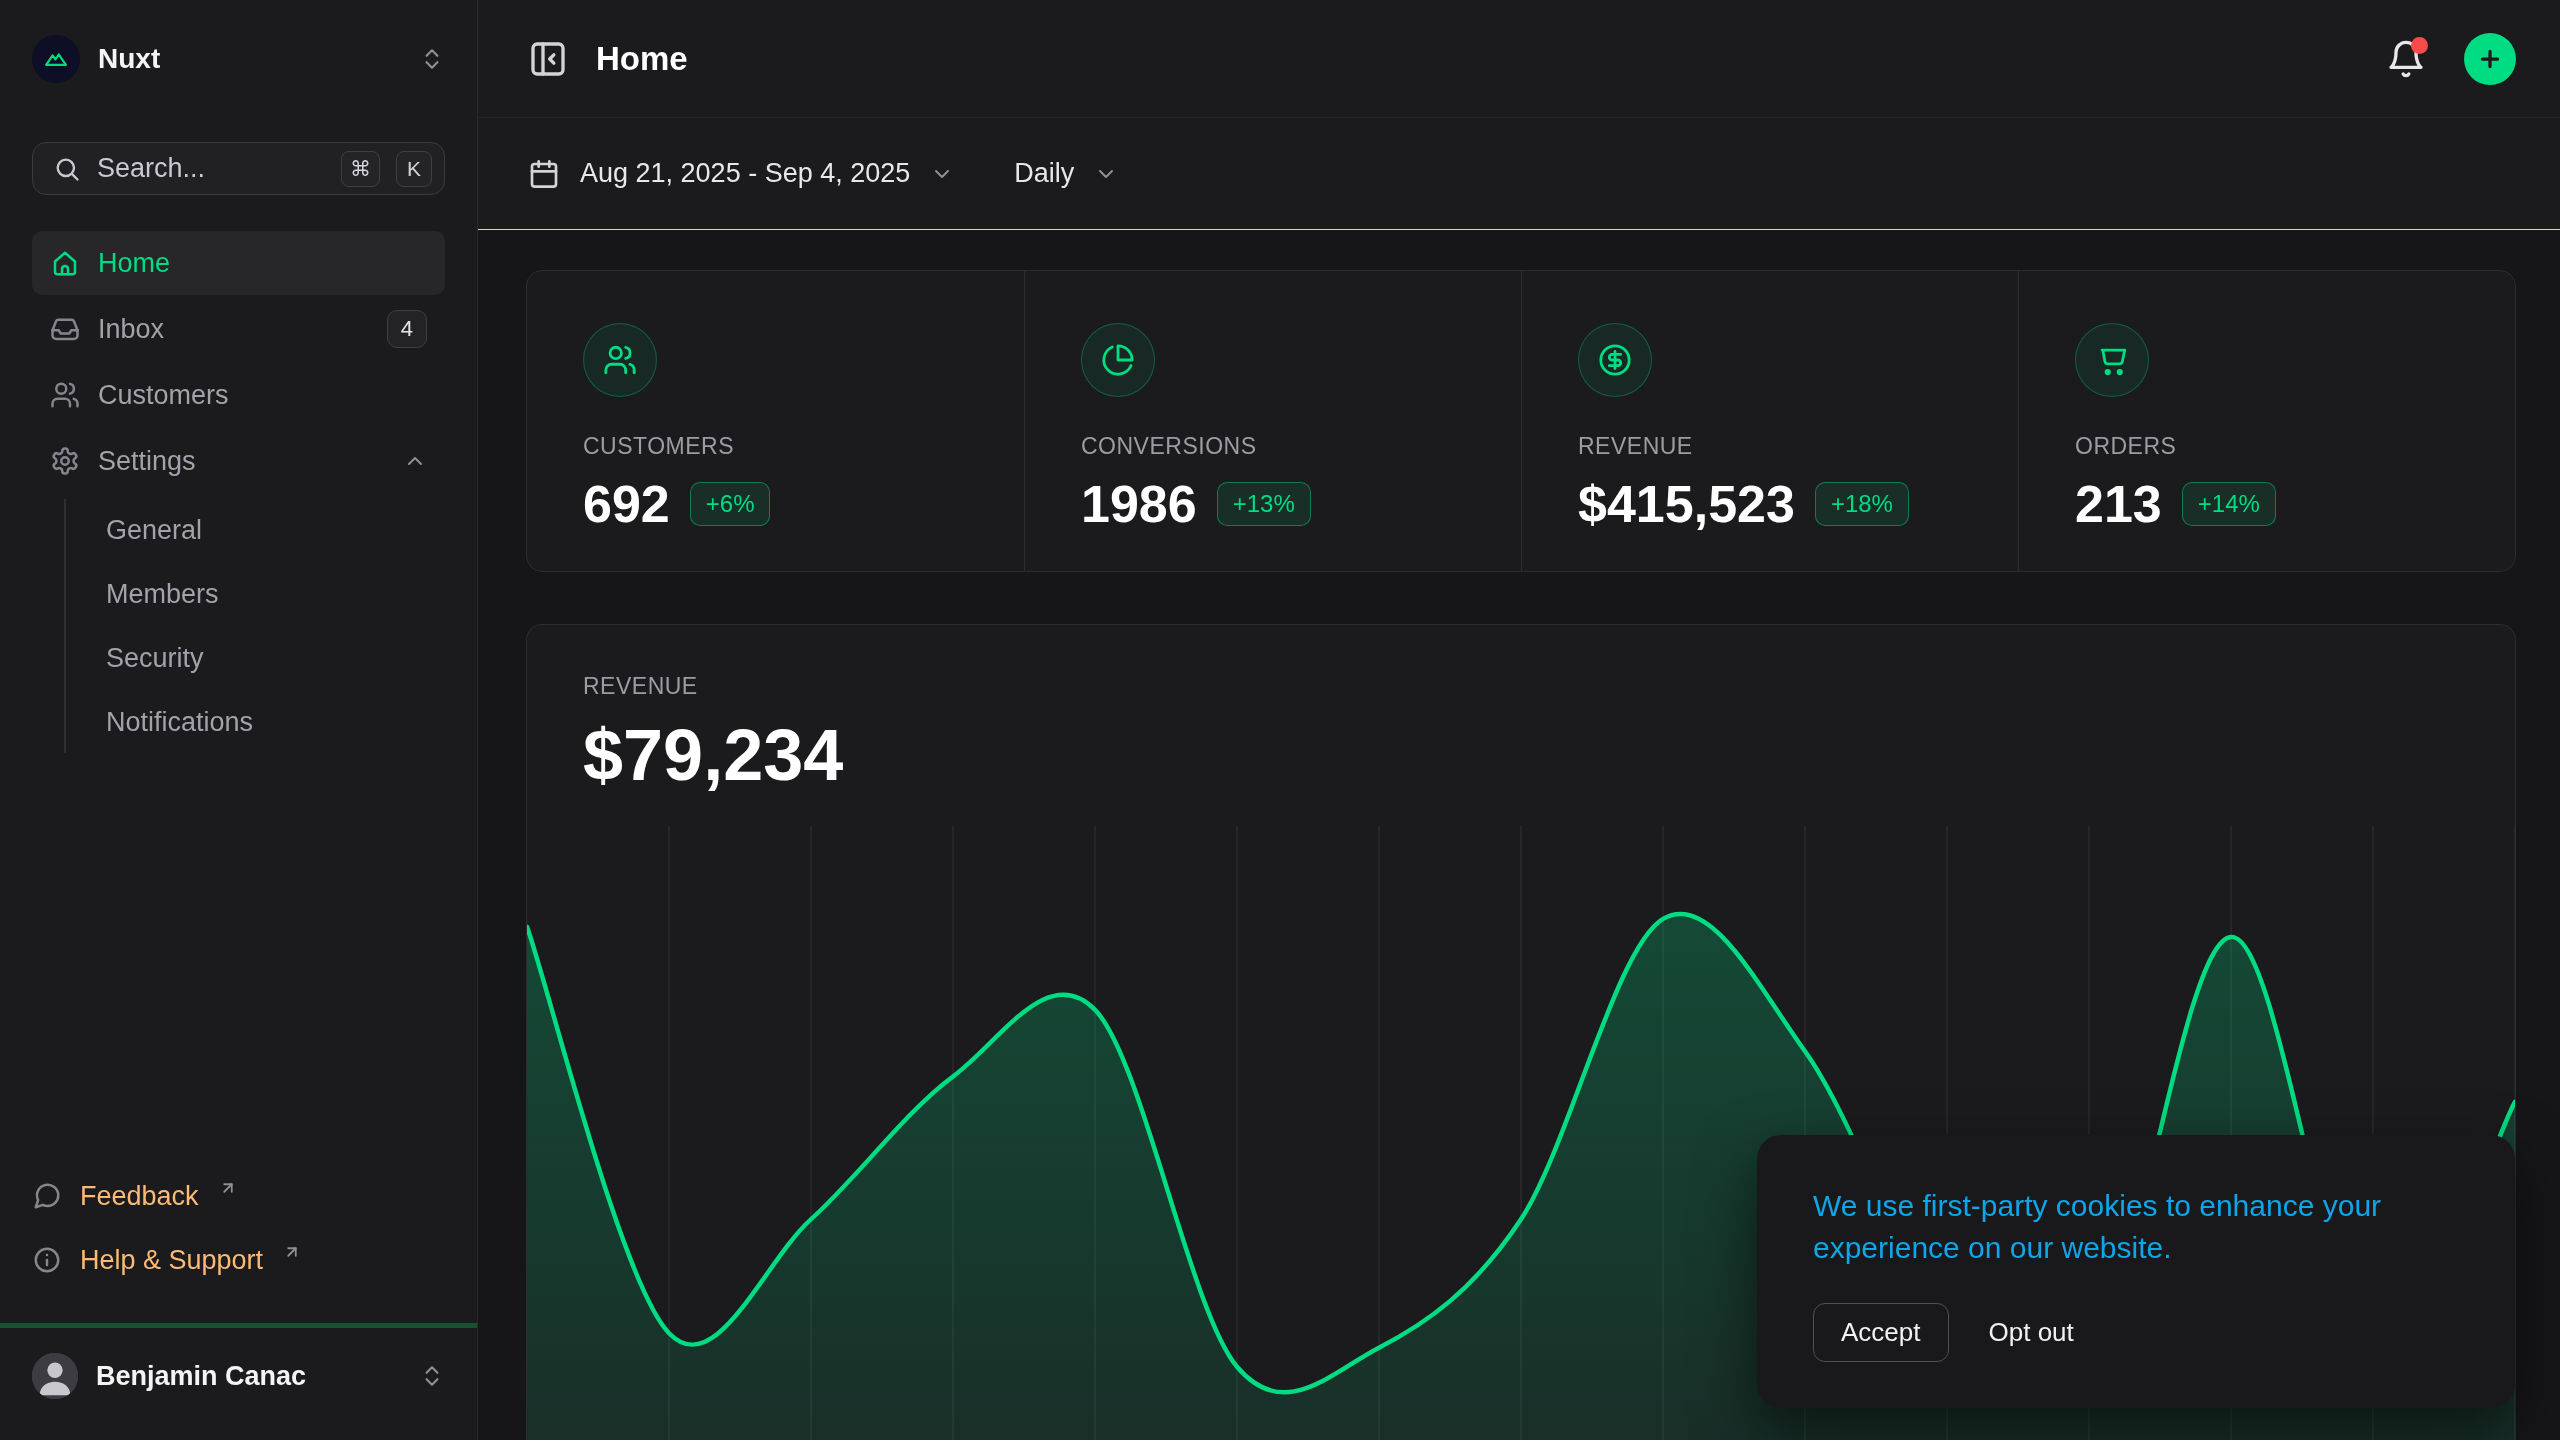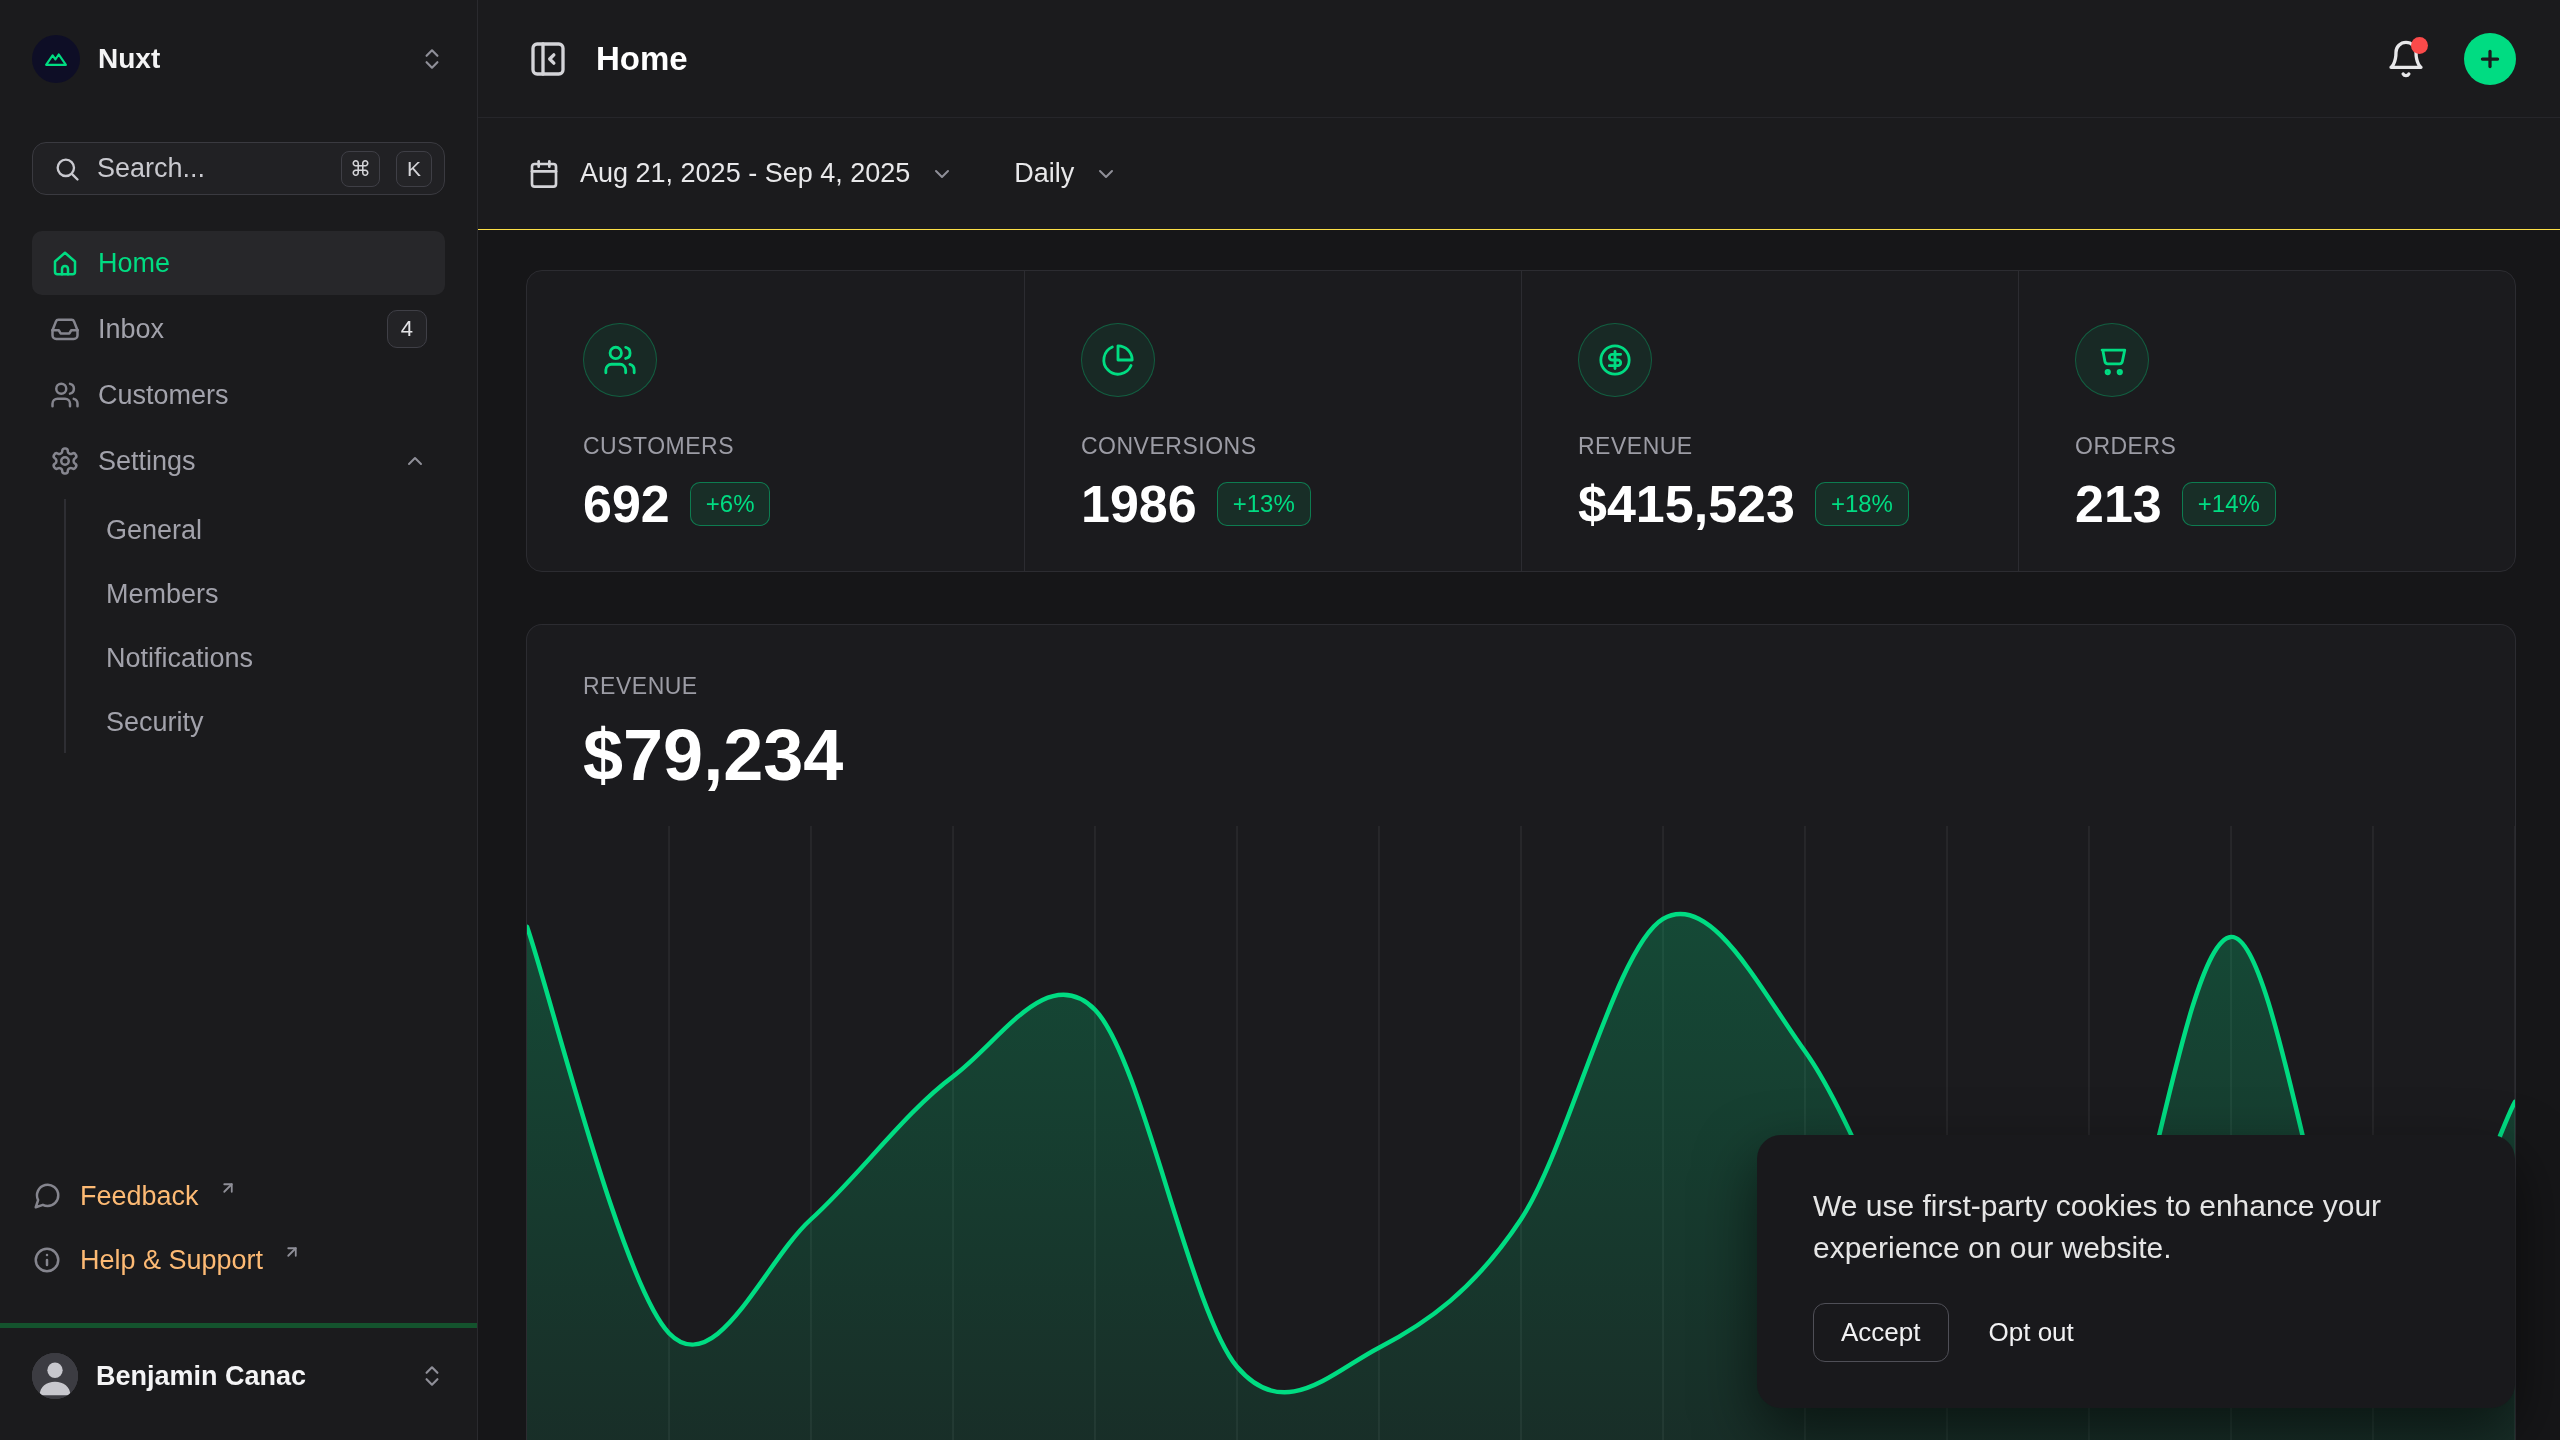--- a/index.html
+++ b/index.html
@@ -130,21 +130,21 @@
   .rev-total { margin-top:14px; font-size:72px; font-weight:700; color:#ffffff; }
   .chart-wrap { flex:1; min-height:0; }
   .chart-wrap svg { width:100%; height:100%; display:block; }
 
   
   .cookie {
     position:absolute; right:45px; bottom:32px; width:758px;
     background:#19191c; border-radius:24px; padding:50px 56px 46px 56px;
     box-shadow:0 24px 60px rgba(0,0,0,0.55); z-index:10;
   }
-  .cookie-text { font-size:30px; line-height:42px; color:#e5e5e5; }
+  .cookie-text { font-size:30px; line-height:42px; color:#0ea5e9; }
   .cookie-actions { margin-top:34px; display:flex; align-items:center; gap:30px; }
   .btn-accept { background:transparent; border:1px solid #4f4f57; border-radius:12px;
     color:#f1f1f3; font-family:inherit; font-size:26px; padding:13px 27px; cursor:pointer;text-align:right; }
   .btn-optout { background:transparent; border:none; color:#f1f1f3;
     font-family:inherit; font-size:26px; padding:13px 10px; cursor:pointer; }
 
   svg.ic { display:block; }
 </style>
 </head>
 <body>
@@ -229,22 +229,22 @@
         <span class="tb-chev">
           <svg class="ic" width="24" height="24" viewBox="0 0 24 24" fill="none" stroke="currentColor" stroke-width="2" stroke-linecap="round" stroke-linejoin="round">
             <path d="m6 15 6-6 6 6"></path>
           </svg>
         </span>
       </div>
 
       <div class="subnav">
         <div class="subnav-item">General</div>
         <div class="subnav-item">Members</div>
+        <div class="subnav-item">Security</div>
         <div class="subnav-item">Notifications</div>
-        <div class="subnav-item">Security</div>
       </div>
     </nav>
 
     <div class="sb-spacer"></div>
 
     <div class="sb-links">
       <div class="sb-link">
         <span class="ni-icon">
           <svg class="ic" width="30" height="30" viewBox="0 0 24 24" fill="none" stroke="currentColor" stroke-width="2" stroke-linecap="round" stroke-linejoin="round">
             <path d="M21 11.5a8.38 8.38 0 0 1-8.5 8.5 8.5 8.5 0 0 1-3.8-.9L3 21l1.9-5.7a8.5 8.5 0 1 1 16.1-3.8z"></path>

